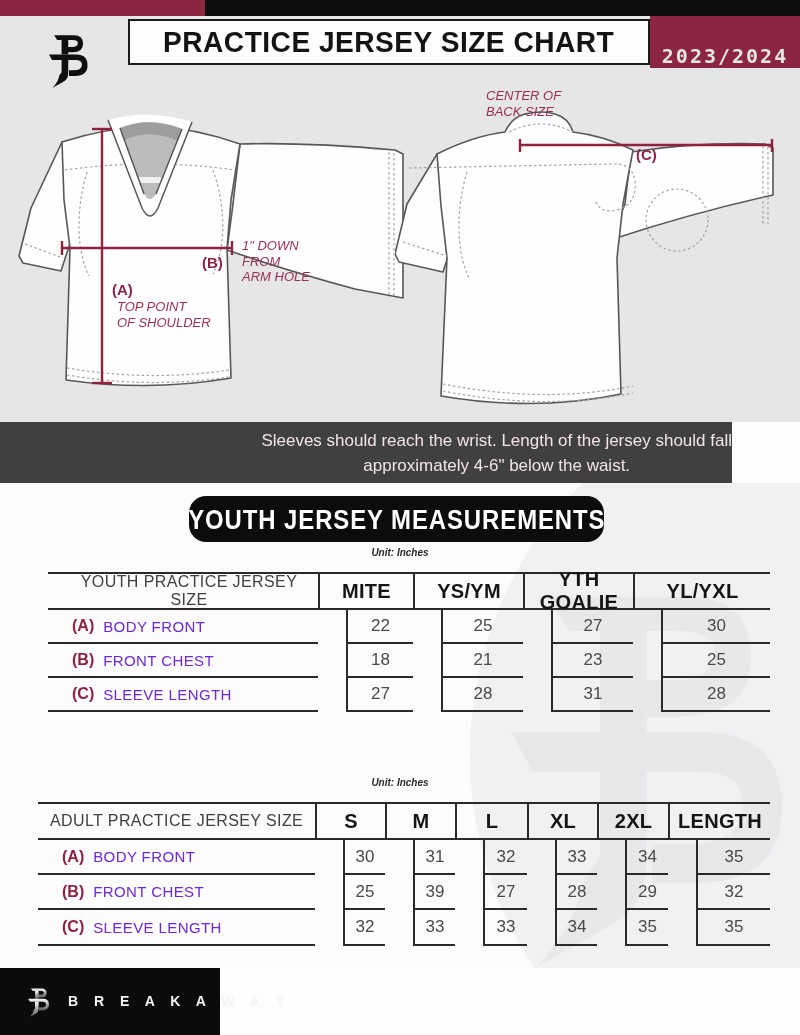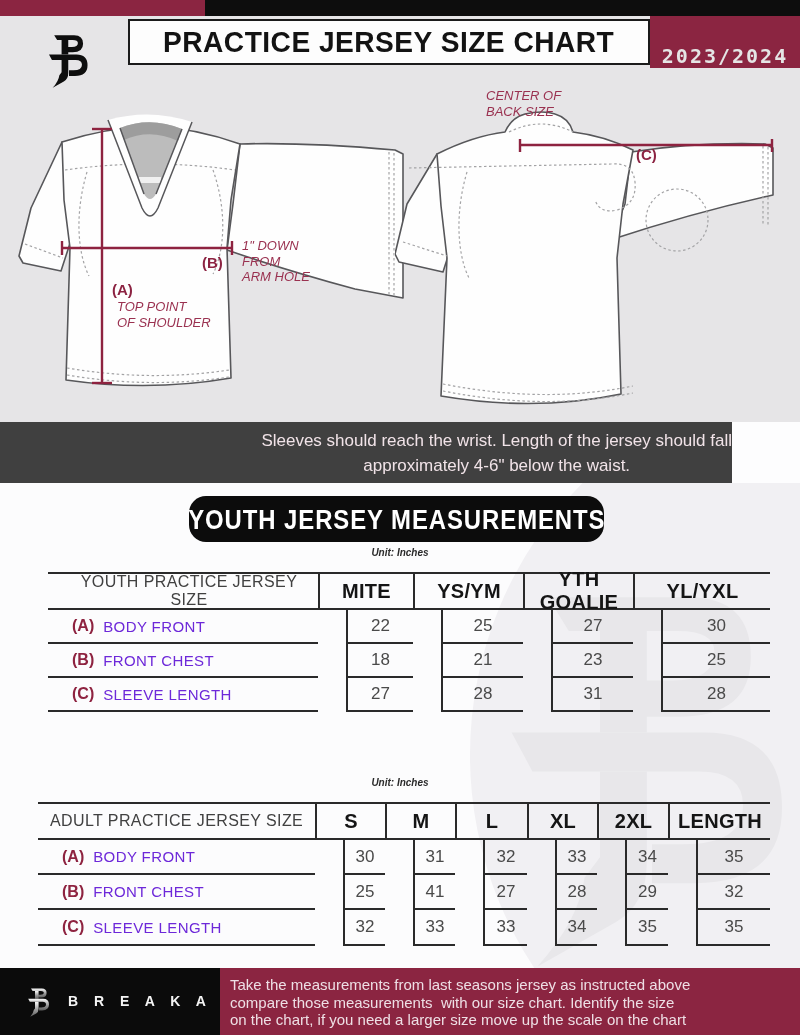--- a/index.html
+++ b/index.html
@@ -241,21 +241,21 @@
       <div class="c v val">32</div>
       <div class="c v val">33</div>
       <div class="c v val">34</div>
       <div class="c v val">35</div>
 
       <div class="c rowlab">
         <span class="lt">(B)</span>
         <span class="nm">FRONT CHEST</span>
       </div>
       <div class="c v val">25</div>
-      <div class="c v val">41</div>
+      <div class="c v val">39</div>
       <div class="c v val">27</div>
       <div class="c v val">28</div>
       <div class="c v val">29</div>
       <div class="c v val">32</div>
 
       <div class="c rowlab">
         <span class="lt">(C)</span>
         <span class="nm">SLEEVE LENGTH</span>
       </div>
       <div class="c v val">32</div>
@@ -279,20 +279,15 @@
         </defs>
         <g fill="url(#silver)">
           <path d="M15,11 L42,11 Q54,11 54,22.5 Q54,34 40,34 L33,34 L33,27 L39,27 Q47,27 47,21.5 Q47,17.5 40,17.5 L19,17.5 Z"></path>
           <path d="M25,17.5 h9 v19.5 h-9 Z"></path>
           <path d="M8,37 L45,37 Q60,37 60,51.5 Q60,66 43,66 L35,66 L35,58.5 L41,58.5 Q52.5,58.5 52.5,51 Q52.5,44.5 44,44.5 L12,44.5 Z"></path>
           <path d="M25,44.5 L34,44.5 L34,62 Q34,70 28,73.5 L13,82 Q21,73 22,65 L25,61 Z"></path>
         </g>
       </svg>
       <div class="wordmark">B R E A K A W A Y</div>
     </div>
-    <div class="fmaroon">
-      <div class="fnote">Take the measurements from last seasons jersey as instructed above
-compare those measurements  with our size chart. Identify the size
-on the chart, if you need a larger size move up the scale on the chart</div>
-    </div>
   </div>
 
 </div>
 
 </body></html>

